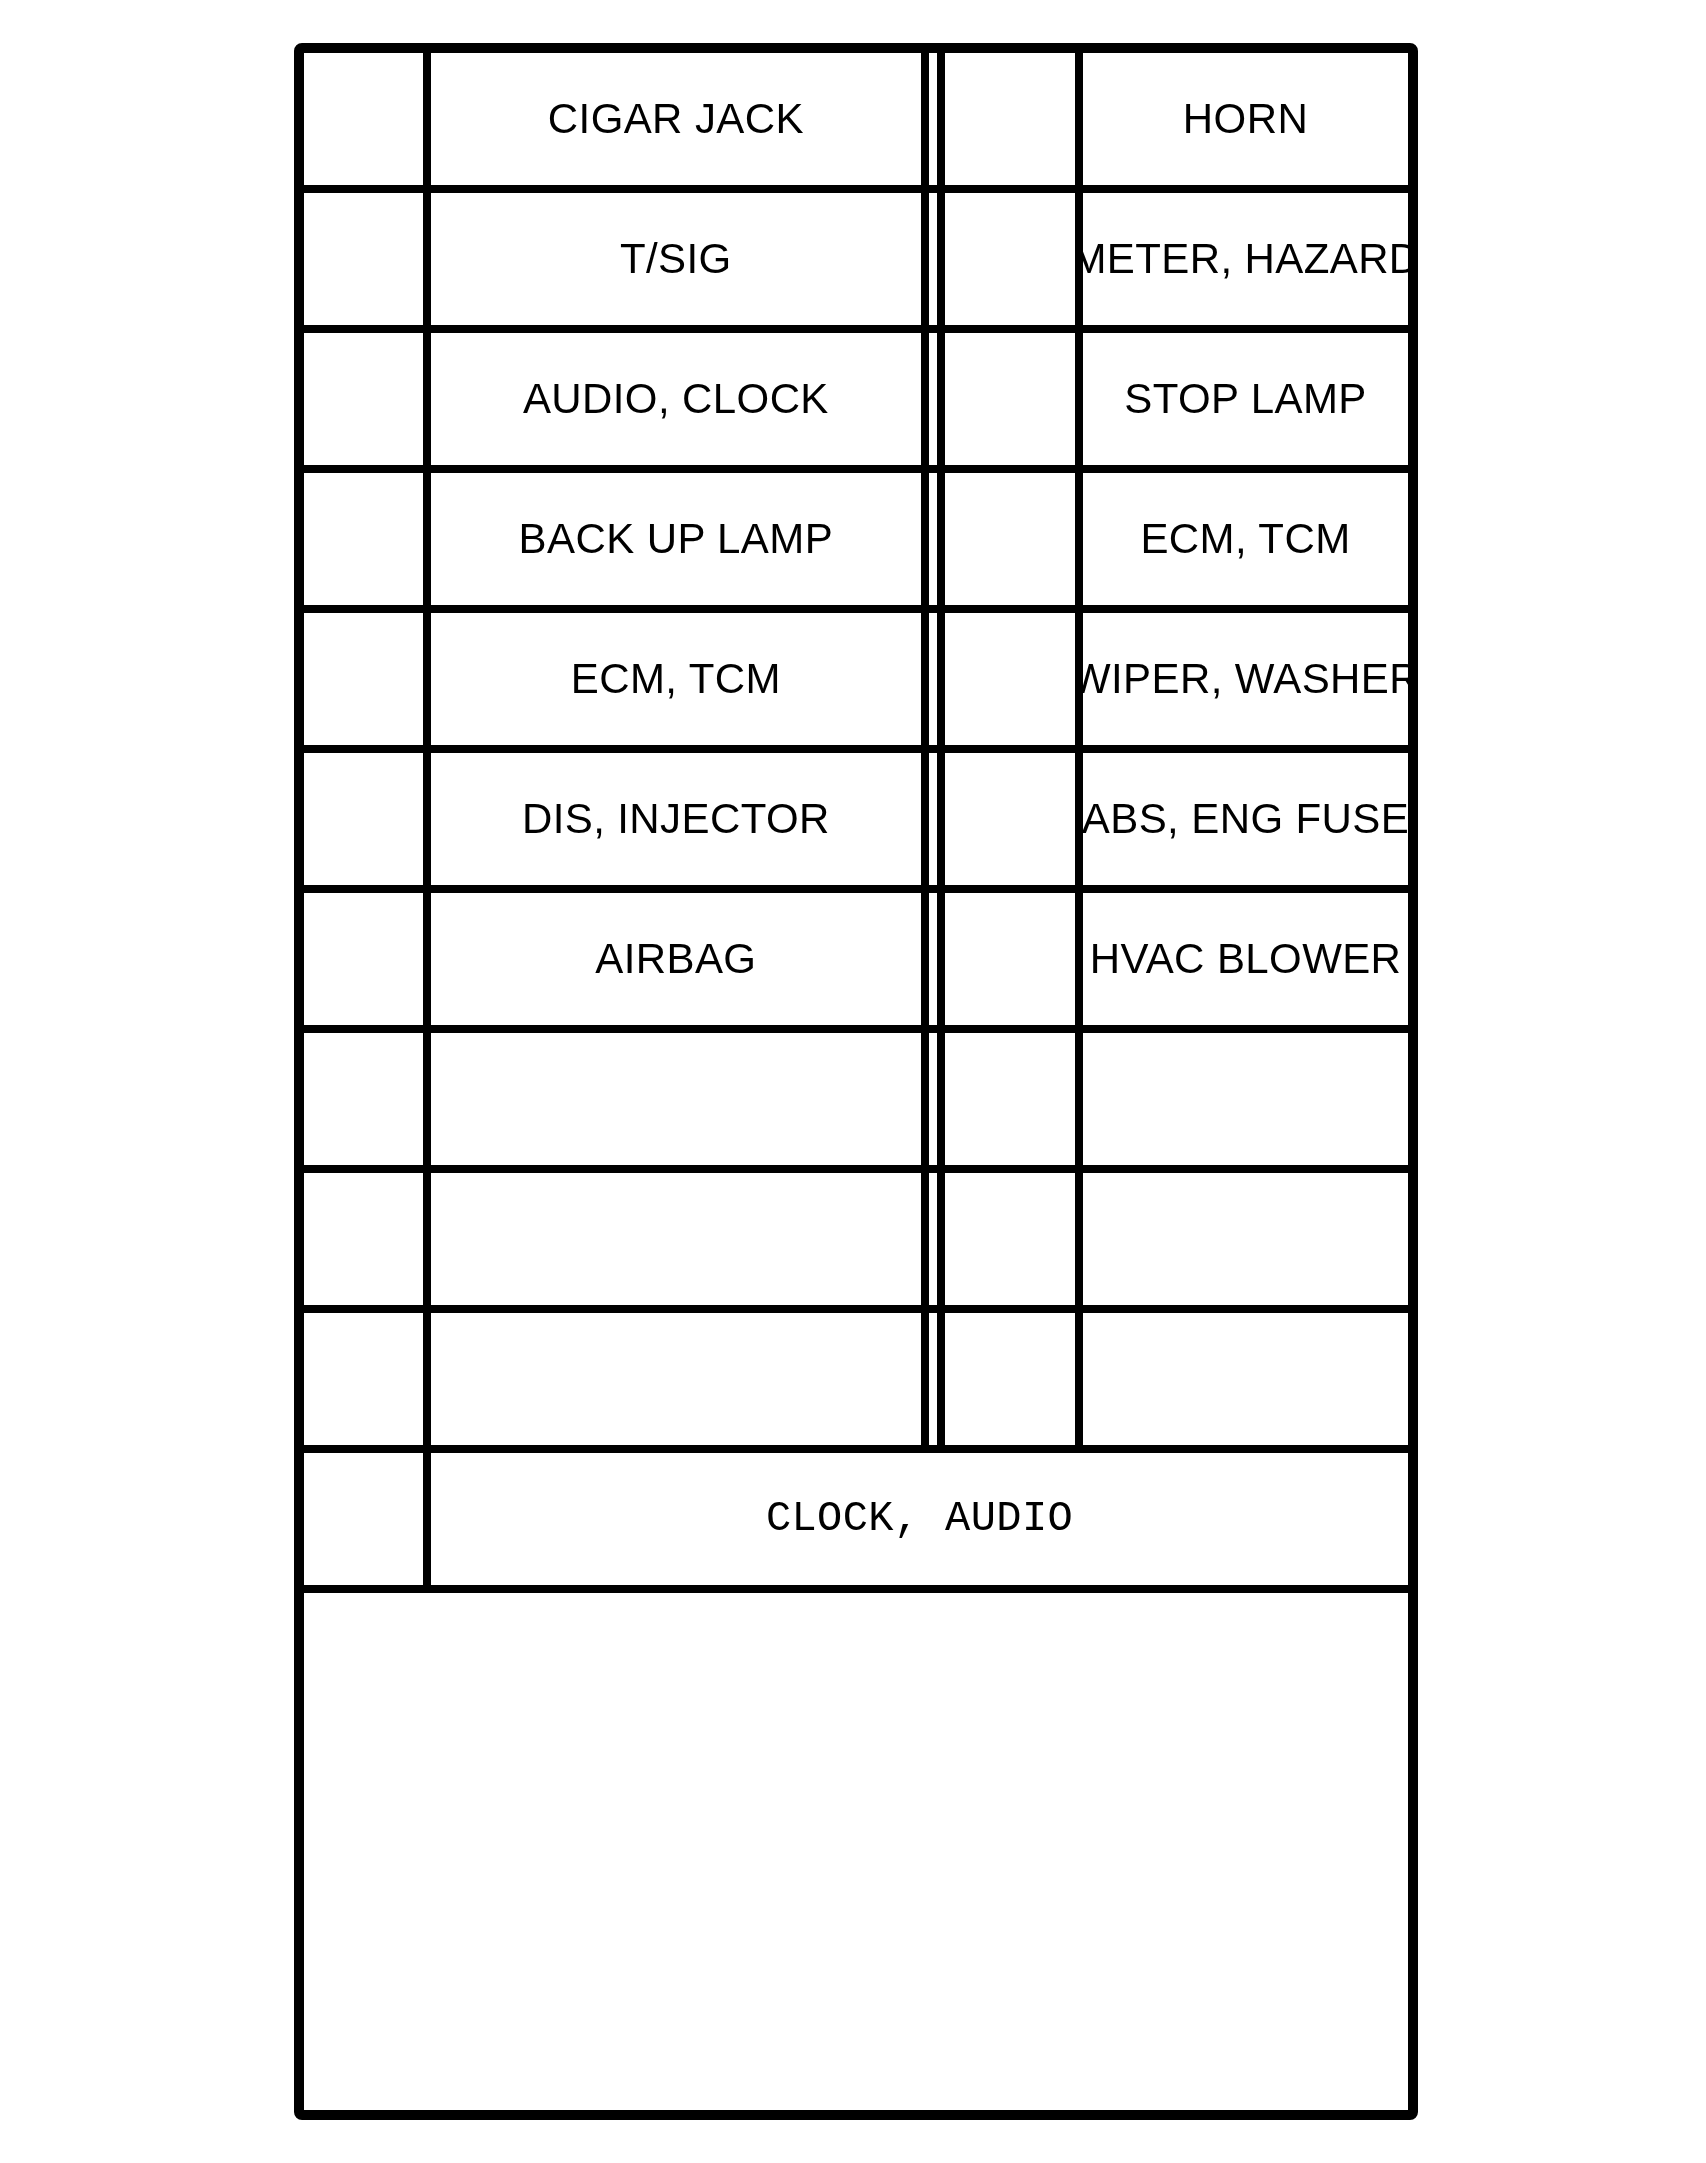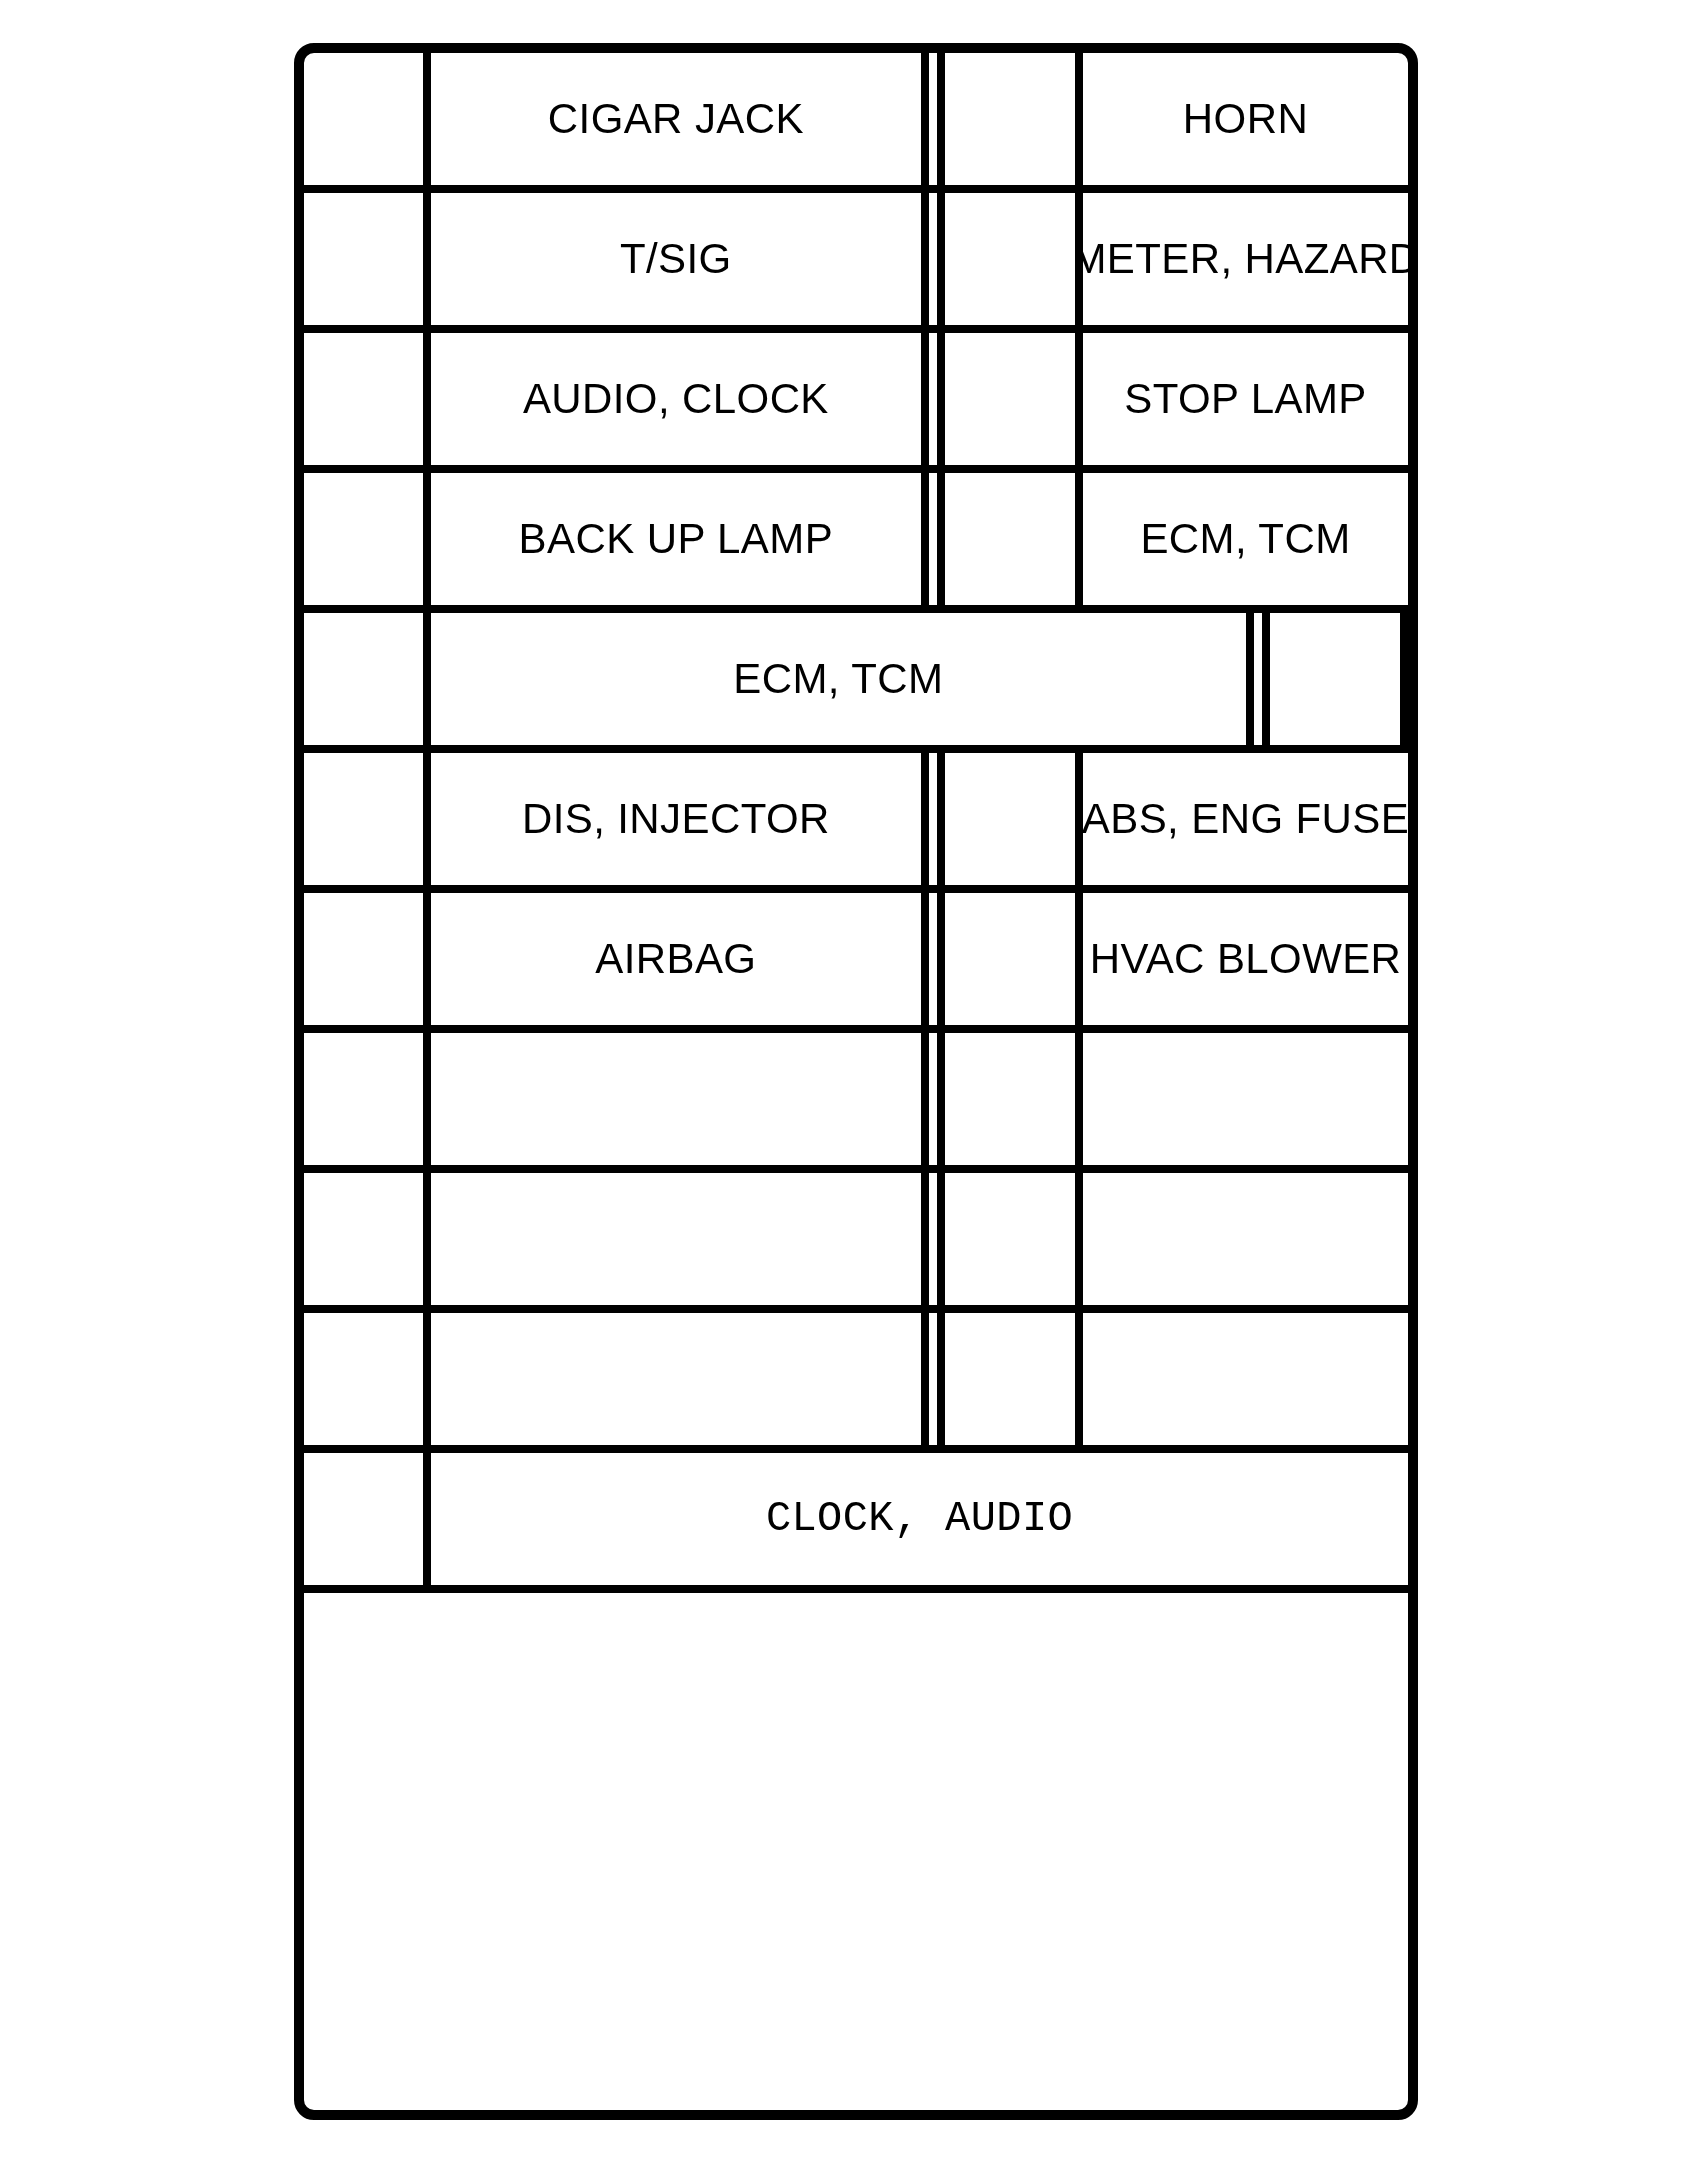--- a/index.html
+++ b/index.html
@@ -15,21 +15,21 @@
     overflow: hidden;
   }
 
   #panel {
     position: absolute;
     left: 294px;
     top: 43px;
     width: 1124px;
     height: 2077px;
     border: 10px solid #000000;
-    border-radius: 20px;
+    border-radius: 8px;
     box-sizing: border-box;
     background: #ffffff;
   }
 
   
   #grid {
     position: absolute;
     left: 0px;
     top: 0px;
     width: 1104px;
@@ -118,20 +118,21 @@
       <div class="cell c-gap vline-gapleft"></div>
       <div class="cell c-fuse-r vline-r"></div>
       <div class="cell c-label-r">ECM, TCM</div>
     </div>
 
     <div class="row r-std">
       <div class="cell c-fuse-l vline-l"></div>
       <div class="cell c-label-l vline-l">ECM, TCM</div>
       <div class="cell c-gap vline-gapleft"></div>
       <div class="cell c-fuse-r vline-r"></div>
+      <div class="cell c-label-r">WIPER, WASHER</div>
     </div>
 
     <div class="row r-std">
       <div class="cell c-fuse-l vline-l"></div>
       <div class="cell c-label-l vline-l">DIS, INJECTOR</div>
       <div class="cell c-gap vline-gapleft"></div>
       <div class="cell c-fuse-r vline-r"></div>
       <div class="cell c-label-r">ABS, ENG FUSE</div>
     </div>
 

